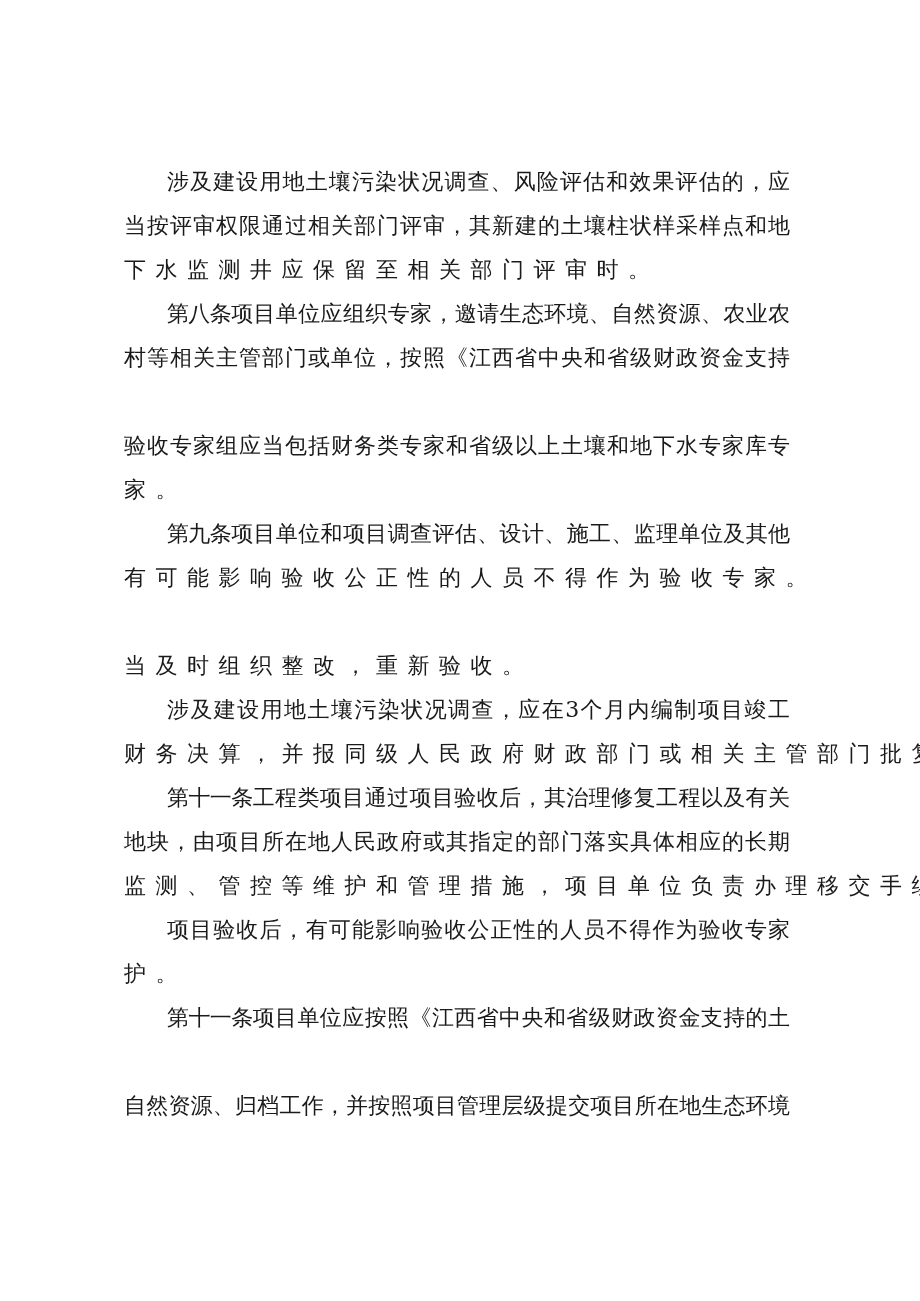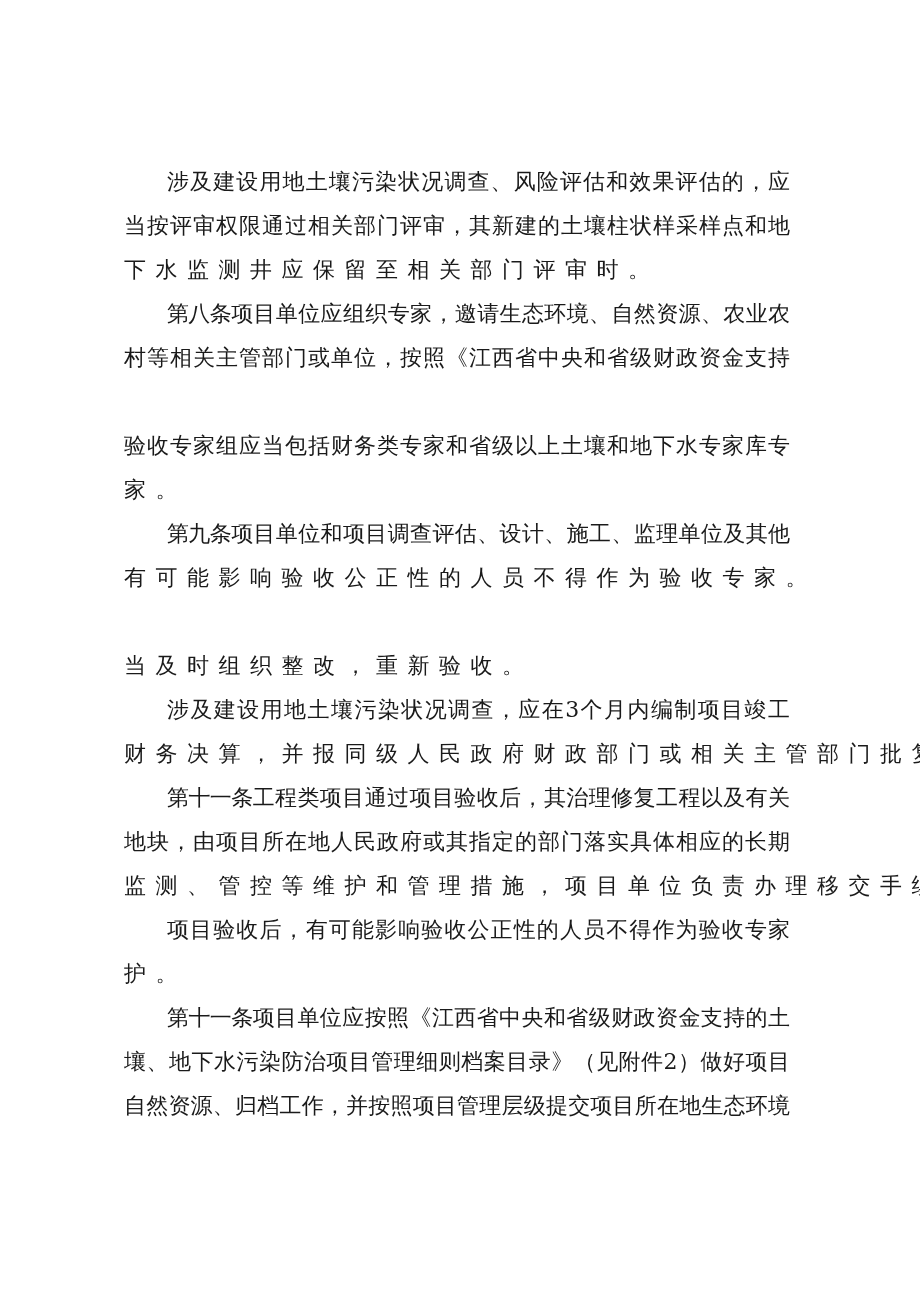--- a/index.html
+++ b/index.html
@@ -36,16 +36,15 @@
   <div class="line short" style="top:739px">财务决算，并报同级人民政府财政部门或相关主管部门批复。</div>
 
   <div class="line indent" style="top:783px"><span class="b">第十一条</span><span>工程类项目通过项目验收后，其治理修复工程以及有关</span></div>
   <div class="line" style="top:827px">地块，由项目所在地人民政府或其指定的部门落实具体相应的长期</div>
   <div class="line short" style="top:871px">监测、管控等维护和管理措施，项目单位负责办理移交手续。</div>
 
   <div class="line indent" style="top:915px">项目验收后，有可能影响验收公正性的人员不得作为验收专家</div>
   <div class="line short" style="top:959px">护。</div>
 
   <div class="line indent" style="top:1003px"><span class="b">第十一条</span><span>项目单位应按照《江西省中央和省级财政资金支持的土</span></div>
-  <div class="line" style="top:1047px">壤、地下水污染防治项目管理细则档案目录》（见附件2）做好项目</div>
   <div class="line" style="top:1091px">自然资源、归档工作，并按照项目管理层级提交项目所在地生态环境</div>
 
 </div>
 
 </body></html>

